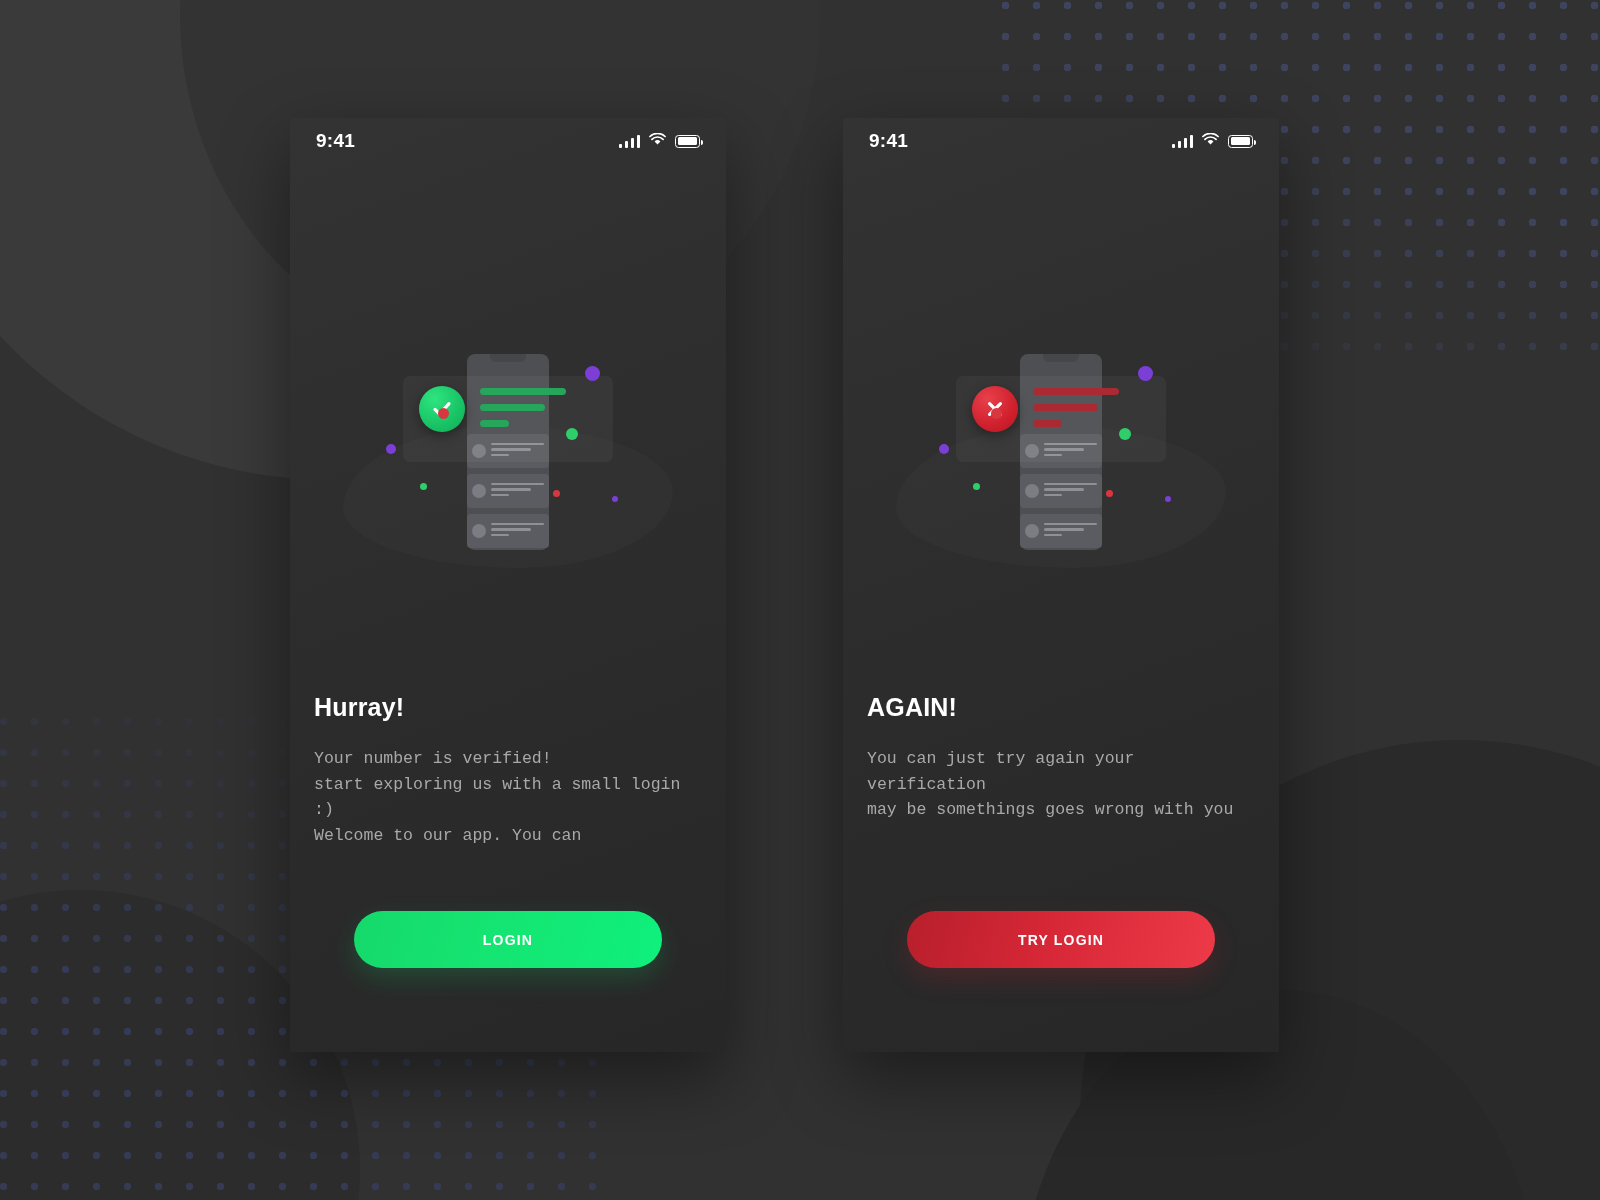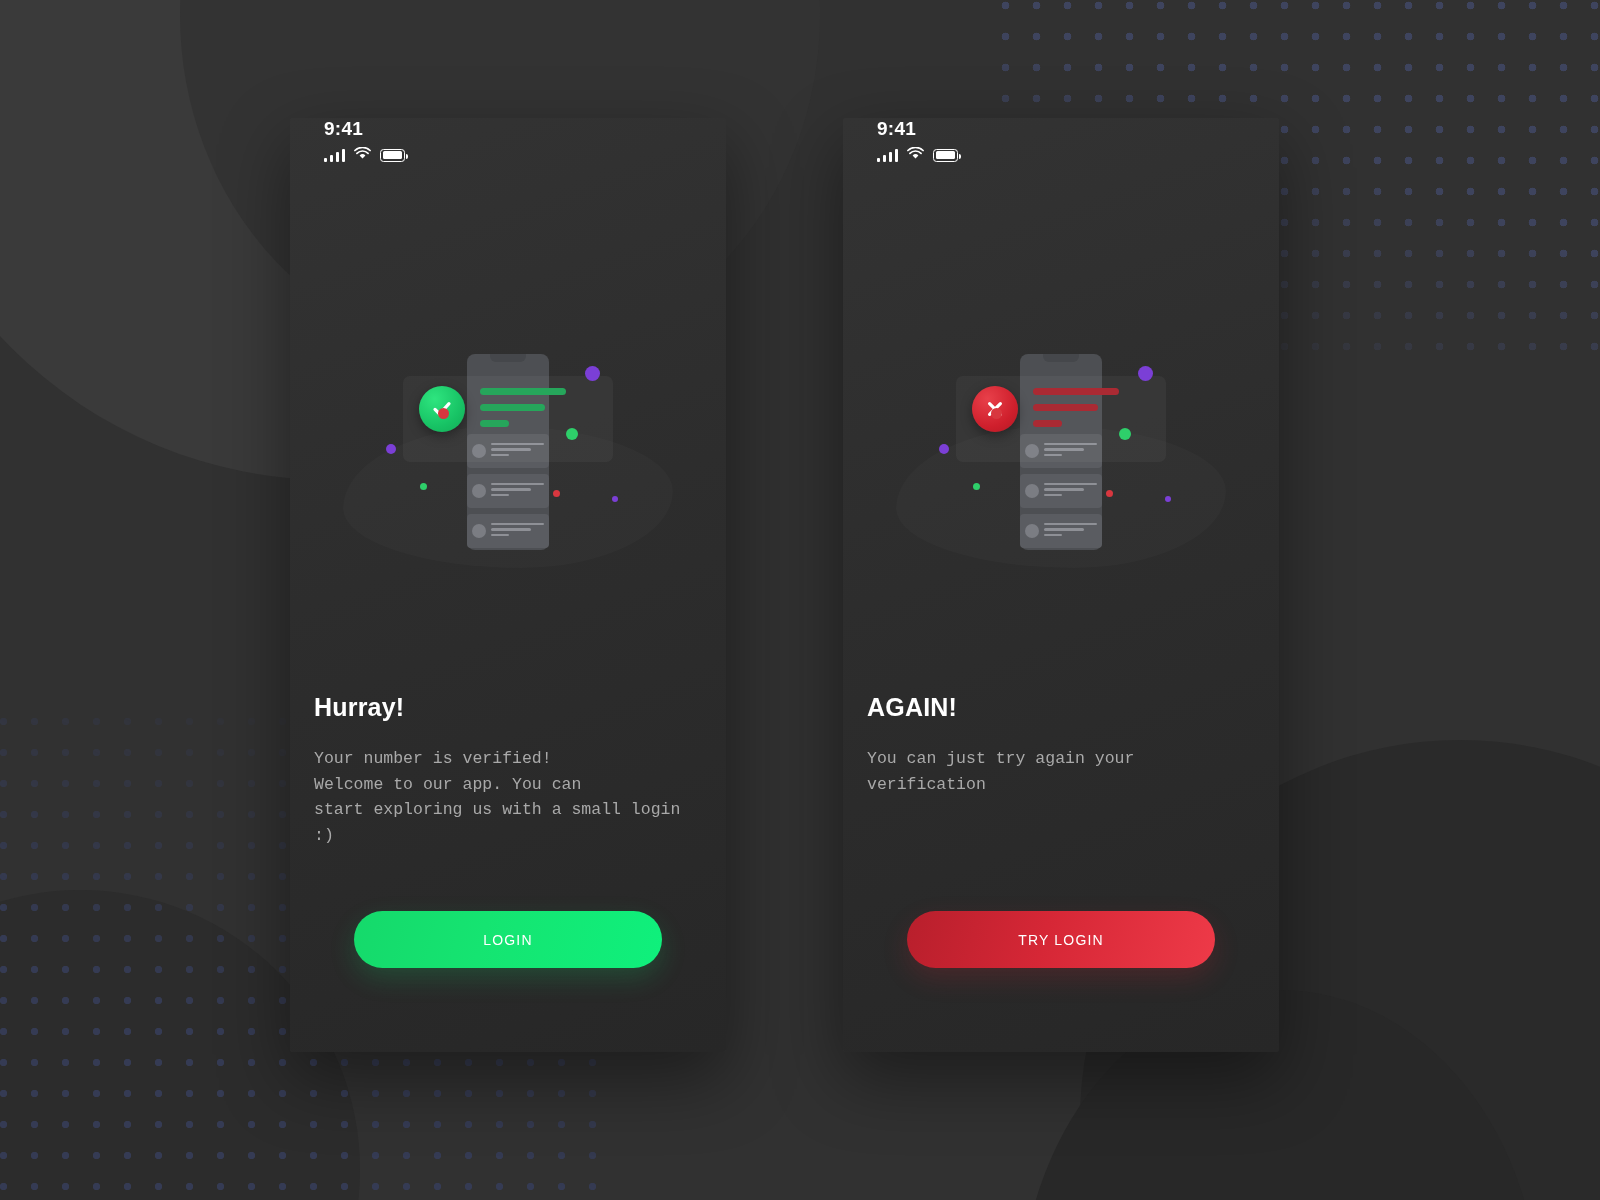--- a/index.html
+++ b/index.html
@@ -42,23 +42,23 @@
     background:linear-gradient(160deg, #333333 0%, #2d2d2d 45%, #272727 100%);
     border-radius:3px;
     box-shadow:0 26px 70px rgba(0,0,0,.42);
     overflow:hidden;
   }
   .phone-left  { left:290px; }
   .phone-right { left:843px; }
 
   
   .statusbar {
-    position:absolute; top:0; left:8px; right:0; height:46px;
-    display:flex; justify-content:space-between;
-    padding:0 26px; color:#fff;flex-direction:column;
+    position:absolute; top:0; left:0; right:0; height:46px;
+    display:flex; align-items:center; justify-content:space-between;
+    padding:0 26px; color:#fff;
   }
   .status-time { font-size:19px; font-weight:bold; letter-spacing:.3px; }
   .status-icons { display:flex; align-items:center; gap:9px; }
   .sig { display:flex; align-items:flex-end; gap:2.5px; height:13px; }
   .sig i { display:block; width:3.4px; background:#fff; border-radius:1px; }
   .sig i:nth-child(1){ height:4px; } .sig i:nth-child(2){ height:7px; }
   .sig i:nth-child(3){ height:10px; } .sig i:nth-child(4){ height:13px; }
   .batt { position:relative; width:25px; height:13px; border:1.6px solid #fff; border-radius:3.5px; }
   .batt::before { content:""; position:absolute; inset:1.8px; background:#fff; border-radius:1.5px; }
   .batt::after { content:""; position:absolute; right:-4px; top:4px; width:2px; height:5px;
@@ -116,21 +116,21 @@
 
   
   .copy { position:absolute; left:0; right:0; top:575px; text-align:left; padding:0 24px; }
   .copy h1 { color:#ffffff; font-size:25px; font-weight:bold; letter-spacing:.2px; margin-bottom:24px; }
   .copy p { color:#a9a9a9; font-size:16.5px; line-height:25.5px;font-family:Liberation Mono, monospace; }
 
   
   .cta {
     position:absolute; left:64px; right:64px; top:793px; height:57px;
     border-radius:29px; border:none; color:#fff;
-    font-size:14px; font-weight:normal; letter-spacing:1.2px;
+    font-size:14px; font-weight:bold; letter-spacing:1.2px;
     font-family:"Liberation Sans", sans-serif; cursor:pointer;
     display:flex; align-items:center; justify-content:center;
   }
   .cta-login { background:linear-gradient(105deg, #15d96b 0%, #15e471 42%, #0ff07c 100%);
                box-shadow:0 10px 26px rgba(16,210,105,.20); }
   .cta-retry { background:linear-gradient(105deg, #b81f2c 0%, #d62736 45%, #ee3a48 100%);
                box-shadow:0 10px 26px rgba(200,35,50,.20); }
 </style>
 </head>
 <body>
@@ -217,22 +217,22 @@
       <span class="dot-f" style="left:276px; top:80px; width:12px; height:12px; background:#2ecf6a;"></span>
       <span class="dot-f" style="left:96px; top:96px; width:10px; height:10px; background:#7b3fd6;"></span>
       <span class="dot-f" style="left:130px; top:135px; width:7px; height:7px; background:#2ecf6a;"></span>
       <span class="dot-f" style="left:263px; top:142px; width:7px; height:7px; background:#d8373f;"></span>
       <span class="dot-f" style="left:322px; top:148px; width:6px; height:6px; background:#7b3fd6;"></span>
     </div>
 
     <div class="copy">
       <h1>Hurray!</h1>
       <p>Your number is verified!</p>
+      <p>start exploring us with a small login :)</p>
       <p>Welcome to our app. You can</p>
-      <p>start exploring us with a small login :)</p>
     </div>
 
     <button class="cta cta-login">LOGIN</button>
   </div>
 
   <div class="phone phone-right">
 
     <div class="statusbar">
       <div class="status-time">9:41</div>
       <div class="status-icons">
@@ -302,18 +302,19 @@
       <span class="dot-f" style="left:276px; top:80px; width:12px; height:12px; background:#2ecf6a;"></span>
       <span class="dot-f" style="left:96px; top:96px; width:10px; height:10px; background:#7b3fd6;"></span>
       <span class="dot-f" style="left:130px; top:135px; width:7px; height:7px; background:#2ecf6a;"></span>
       <span class="dot-f" style="left:263px; top:142px; width:7px; height:7px; background:#d8373f;"></span>
       <span class="dot-f" style="left:322px; top:148px; width:6px; height:6px; background:#7b3fd6;"></span>
     </div>
 
     <div class="copy">
       <h1>AGAIN!</h1>
       <p>You can just try again your verification</p>
+      <p>may be somethings goes wrong with you</p>
     </div>
 
     <button class="cta cta-retry">TRY LOGIN</button>
   </div>
 
 </div>
 
 </body></html>

